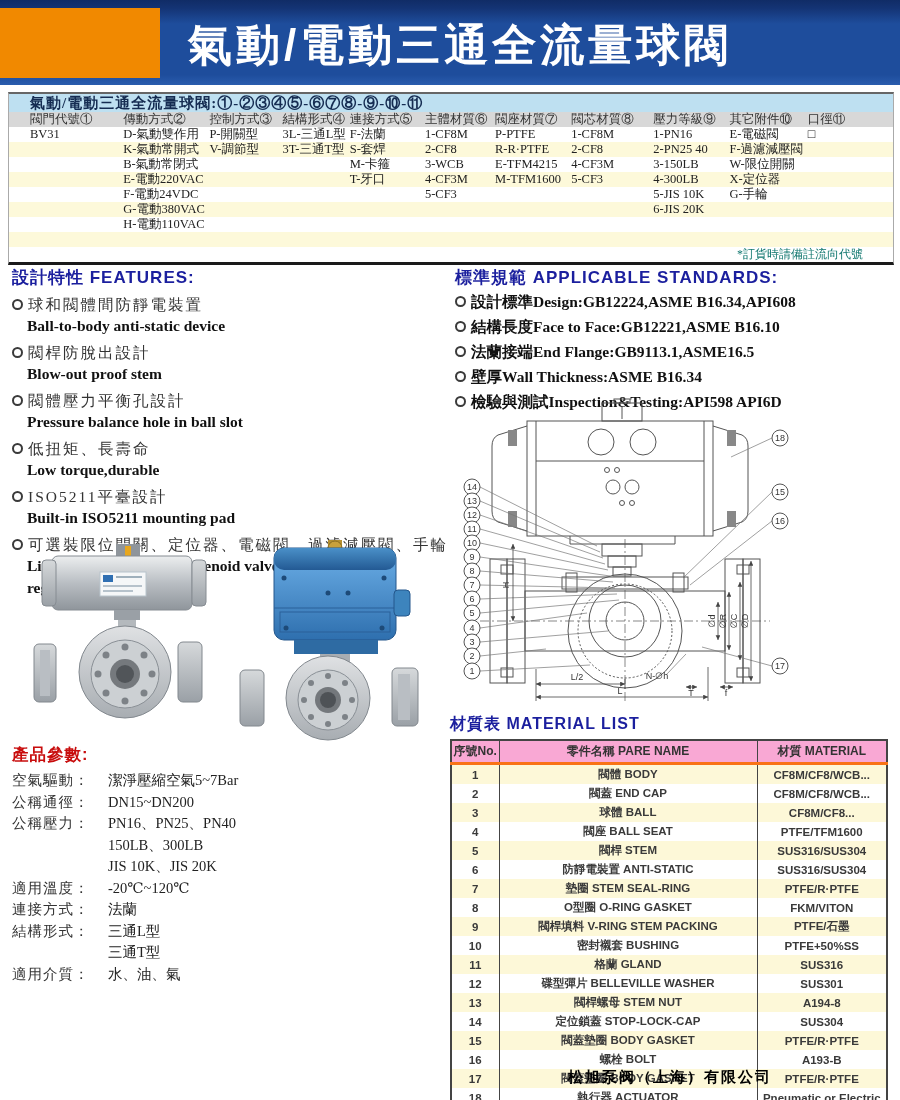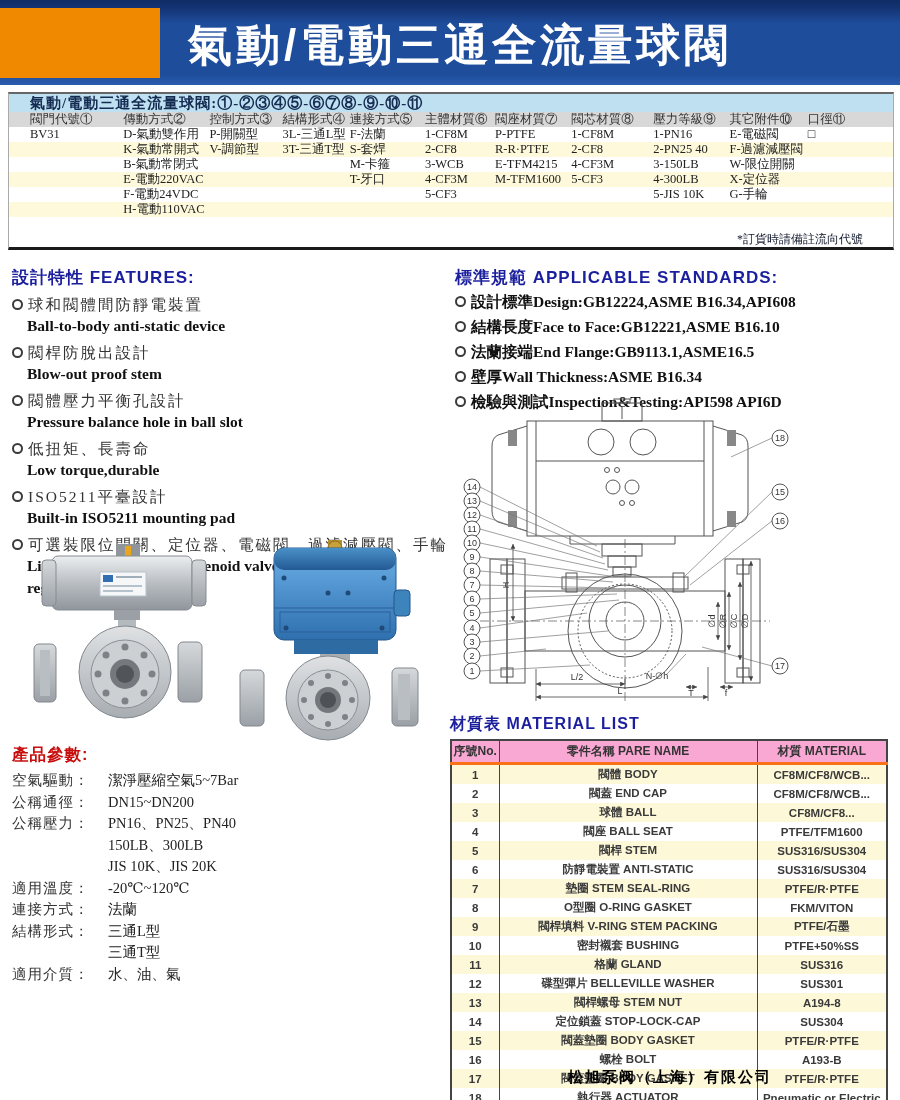--- a/index.html
+++ b/index.html
@@ -18,21 +18,21 @@
              border-top:2px solid #666;border-bottom:3px solid #1a1a1a;
              border-left:1px solid #aaa;border-right:1px solid #aaa;}
   table.code{border-collapse:collapse;table-layout:fixed;width:100%;font-size:12.5px;}
   table.code th,table.code td{padding:0 2px;height:15px;white-space:nowrap;overflow:hidden;
              text-align:left;font-weight:normal;line-height:15px;}
   table.code .ct-title th{background:#bee0f1;color:#152c52;font-weight:bold;font-size:15px;
              height:18px;padding-left:46px;letter-spacing:1px;}
   table.code .ct-head th{background:#d8d8d8;color:#333;}
   table.code th:first-child,table.code td:first-child{padding-left:21px;}
   table.code tbody tr:nth-child(even){background:#fdf9da;}
-  table.code tfoot td{height:15px;text-align:right;padding-right:30px;font-size:12px;color:#0f172a;}
+  table.code tfoot td{height:15px;text-align:right;padding-right:30px;font-size:12px;color:#0f766e;}
 
   
   .sec-h{font-weight:bold;font-size:17px;letter-spacing:1px;font-family:"Liberation Sans","DejaVu Sans",sans-serif;}
   .navy{color:#1b1f9e;}
   .red{color:#c80d0d;}
 
   
   .features{position:absolute;left:12px;top:266px;width:440px;}
   .standards{position:absolute;left:455px;top:266px;width:440px;}
   .bullet{display:inline-block;width:7px;height:7px;border:2.5px solid #3a3a3a;border-radius:50%;
@@ -167,20 +167,33 @@
             <td></td>
             <td>F-電動24VDC</td>
             <td></td>
             <td></td>
             <td></td>
             <td>5-CF3</td>
             <td></td>
             <td></td>
             <td>5-JIS 10K</td>
             <td>G-手輪</td>
+            <td></td>
+          </tr>
+          <tr>
+            <td></td>
+            <td>G-電動380VAC</td>
+            <td></td>
+            <td></td>
+            <td></td>
+            <td></td>
+            <td></td>
+            <td></td>
+            <td>6-JIS 20K</td>
+            <td></td>
             <td></td>
           </tr>
           <tr>
             <td></td>
             <td>H-電動110VAC</td>
             <td></td>
             <td></td>
             <td></td>
             <td></td>
             <td></td>

